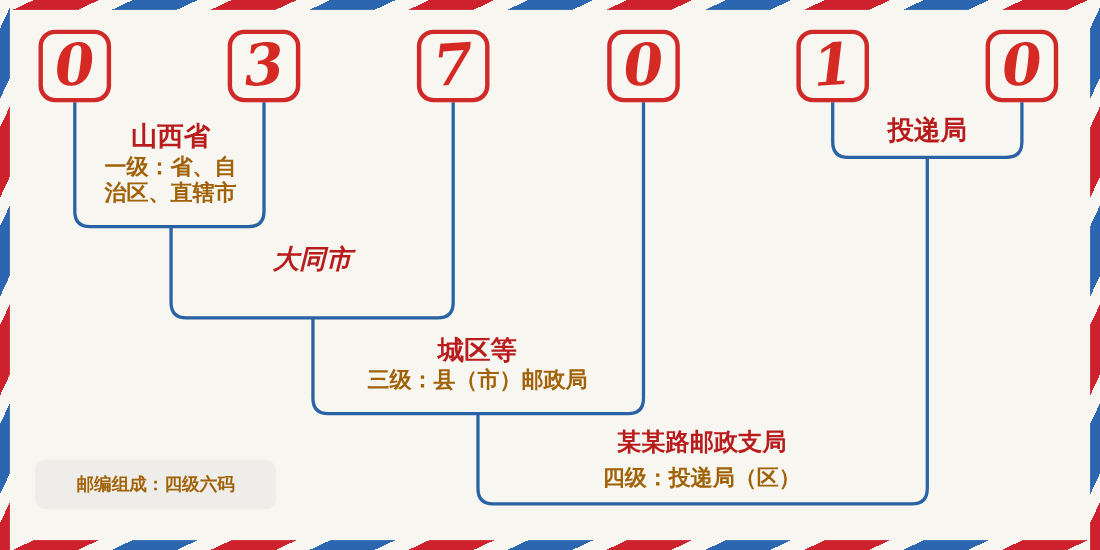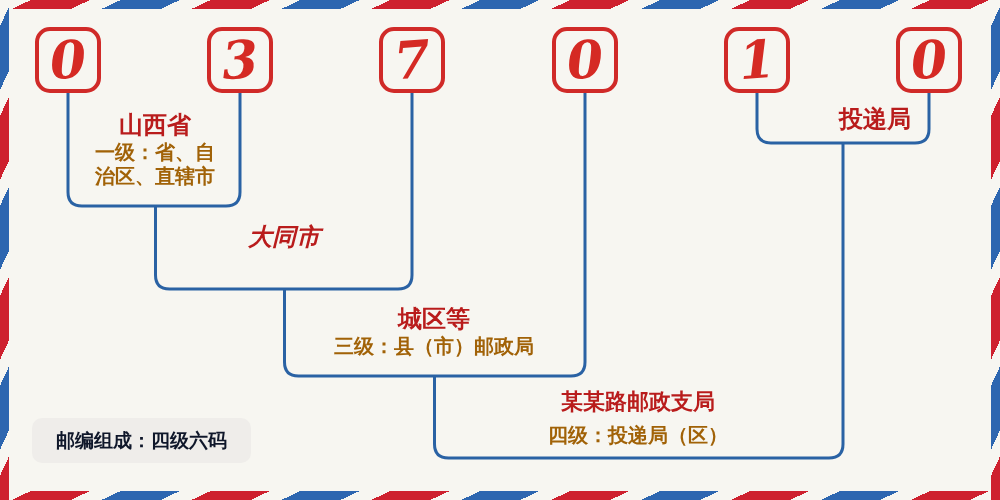--- a/index.html
+++ b/index.html
@@ -44,28 +44,28 @@
   }
   .level-desc{
     display:block;font-weight:bold;font-size:20px;line-height:24px;color:#a16207;
   }
   .label-l1{left:55px;top:110px;width:200px;}
   .label-l2{left:184px;top:222px;width:200px;font-style:italic;}
   .label-l3{left:294px;top:304px;width:280px;}
   .label-l4{left:498px;top:389px;width:280px;}
   .label-l4 .level-title{font-size:22px;line-height:26px;}
   .label-l4 .level-desc{margin-top:8px;}
-  .label-l5{left:775px;top:104px;width:200px;}
+  .label-l5{left:743px;top:104px;width:200px;}
   
   .badge{
     position:absolute;left:32px;top:418px;width:219px;height:45px;
     background:#efedea;border-radius:10px;display:flex;align-items:center;
     justify-content:center;z-index:2;
   }
-  .badge span{font-weight:bold;font-size:19px;color:#0f172a;}
+  .badge span{font-weight:bold;font-size:16px;color:#a16207;}
 </style>
 </head>
 <body>
 
 <div class="page">
 
   <div class="stripe-h top"></div>
   <div class="stripe-h bottom"></div>
   <div class="stripe-v left"></div>
   <div class="stripe-v right"></div>

